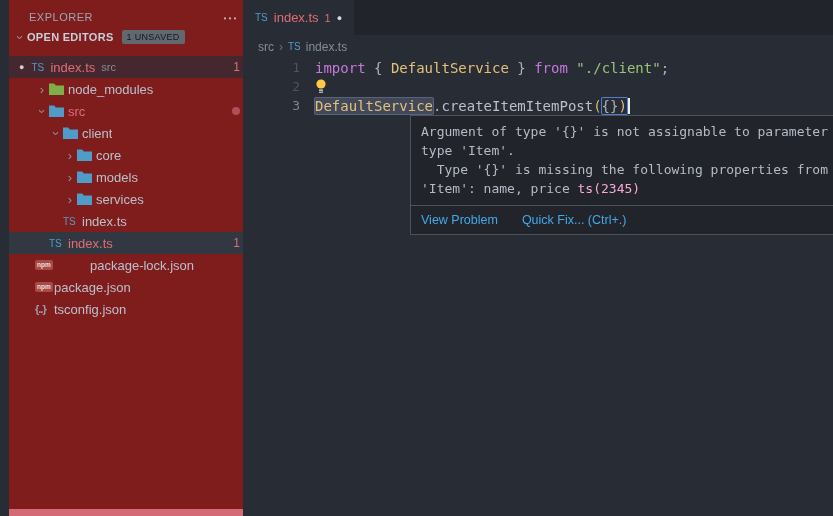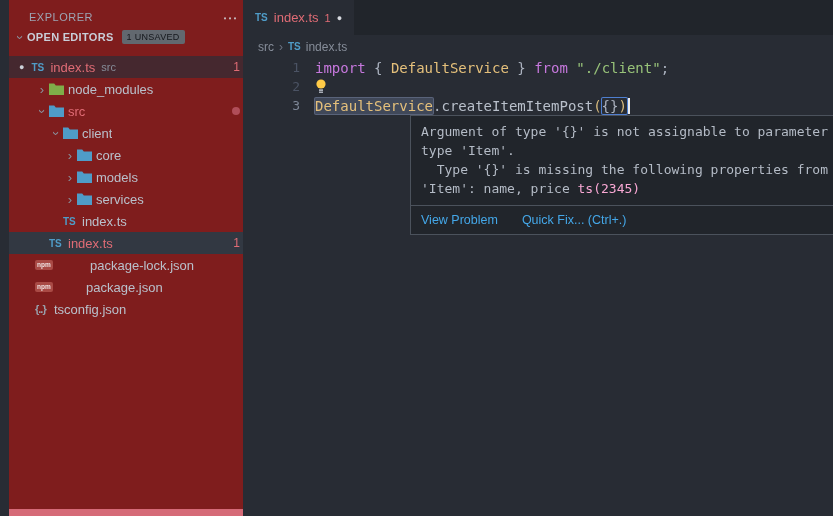--- a/index.html
+++ b/index.html
@@ -16,21 +16,21 @@
     font-size:11px; font-weight:700; color:#c9ced8; letter-spacing:.3px; }
   .twistie { display:inline-block; width:14px; flex:none; color:#8a919d; font-size:13px;
     text-align:center; font-weight:400; }
   .twistie.open { transform:rotate(90deg); }
   .badge-unsaved { margin-left:8px; background:#62686f; color:#14171c; font-size:9px;
     font-weight:400; padding:2px 5px; border-radius:2px; letter-spacing:.3px; }
   .open-editor-row { height:22px; display:flex; align-items:center; background:#45282f;
     padding:0 12px 0 10px; font-size:13px; cursor:pointer; }
   .dirty-dot-sm { color:#ccd1d9; font-size:9px; margin-right:7px; }
   .icon { display:inline-flex; width:19px; flex:none; align-items:center; justify-content:flex-start; }
-  .ts-icon { color:#4f9cc8; font-weight:700; font-size:10px; font-family:"Liberation Sans",sans-serif; }
+  .ts-icon { color:#4f9cc8; font-weight:400; font-size:10px; font-family:"Liberation Sans",sans-serif; }
   .npm-icon { background:#a94a45; color:#efe2e2; font-size:6.5px; font-weight:700;
     padding:2px 2px; border-radius:2px; line-height:1; }
   .json-icon { color:#99a0ab; font-size:11px; font-weight:700; letter-spacing:-1px; }
   .err-text { color:#e06c75 !important; }
   .detail { color:#868d99; font-size:11px; margin-left:6px; }
   .row-badge { margin-left:auto; color:#e06c75; font-size:12px; }
   .err-dot { margin-left:auto; width:8px; height:8px; border-radius:50%; background:#b04e59; flex:none; }
   .tree-row { height:22px; display:flex; align-items:center; padding-right:12px;
     font-size:13px; color:#b9c0cb; cursor:pointer; white-space:nowrap; }
   .tree-row.selected { background:#323842; }
@@ -174,21 +174,21 @@
           </span>
           <span class="name err-text">index.ts</span>
           <span class="row-badge">1</span>
         </div>
         <div class="tree-row" style="padding-left: 26px; gap: 36px;">
           <span class="icon">
             <span class="npm-icon">npm</span>
           </span>
           <span class="name">package-lock.json</span>
         </div>
-        <div class="tree-row" style="padding-left: 26px; gap: 32px;">
+        <div class="tree-row" style="padding-left: 26px;">
           <span class="icon">
             <span class="npm-icon">npm</span>
           </span>
           <span class="name">package.json</span>
         </div>
         <div class="tree-row" style="padding-left: 26px;">
           <span class="icon">
             <span class="json-icon">{..}</span>
           </span>
           <span class="name">tsconfig.json</span>

